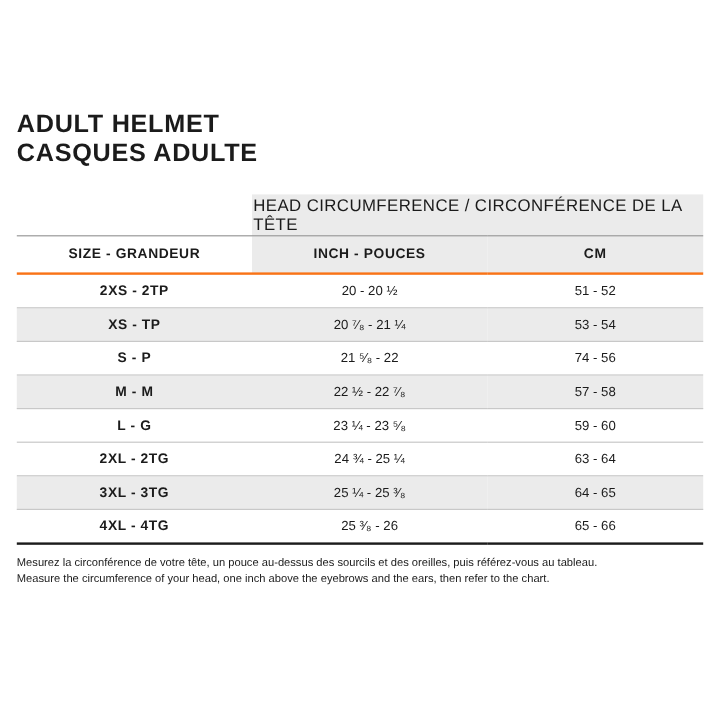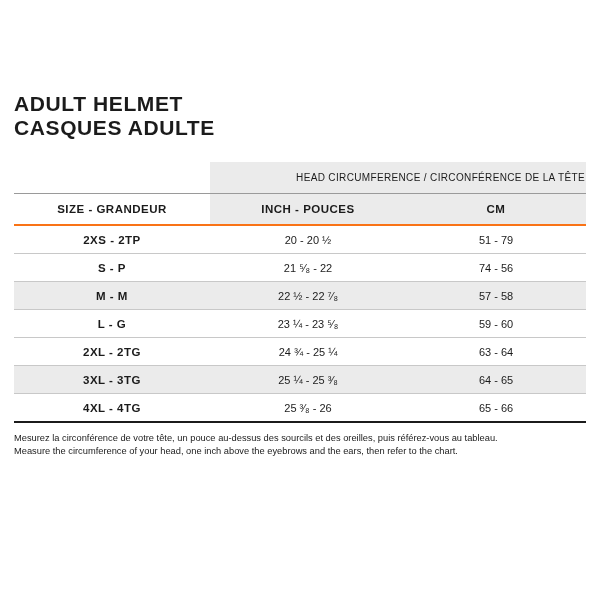--- a/index.html
+++ b/index.html
@@ -36,23 +36,23 @@
     border-collapse: collapse;
     margin-top: 22px;
     table-layout: fixed;
   }
   table.size-table col.c1 { width: 196px; }
   table.size-table col.c2 { width: 196px; }
   table.size-table col.c3 { width: 180px; }
 
   .grp-head td {
     height: 29px;
-    font-size: 10px;
+    font-size: 14px;
     letter-spacing: 0.35px;
-    text-align: right;
+    text-align: left;
     vertical-align: middle;
     color: #1b1b1b;
     border: none;
   }
   .grp-head td.blank {
     background: #ffffff;
   }
   .grp-head td.span {
     background: #ebebeb;
   }
@@ -117,21 +117,26 @@
       <tr class="col-head">
         <td class="first">SIZE - GRANDEUR</td>
         <td>INCH - POUCES</td>
         <td>CM</td>
       </tr>
     </thead>
     <tbody>
       <tr class="odd">
         <td class="size">2XS - 2TP</td>
         <td>20 - 20 ½</td>
-        <td>51 - 79</td>
+        <td>51 - 52</td>
+      </tr>
+      <tr class="even">
+        <td class="size">XS - TP</td>
+        <td>20 ⁷⁄₈ - 21 ¼</td>
+        <td>53 - 54</td>
       </tr>
       <tr class="odd">
         <td class="size">S - P</td>
         <td>21 ⁵⁄₈ - 22</td>
         <td>74 - 56</td>
       </tr>
       <tr class="even">
         <td class="size">M - M</td>
         <td>22 ½ - 22 ⁷⁄₈</td>
         <td>57 - 58</td>

